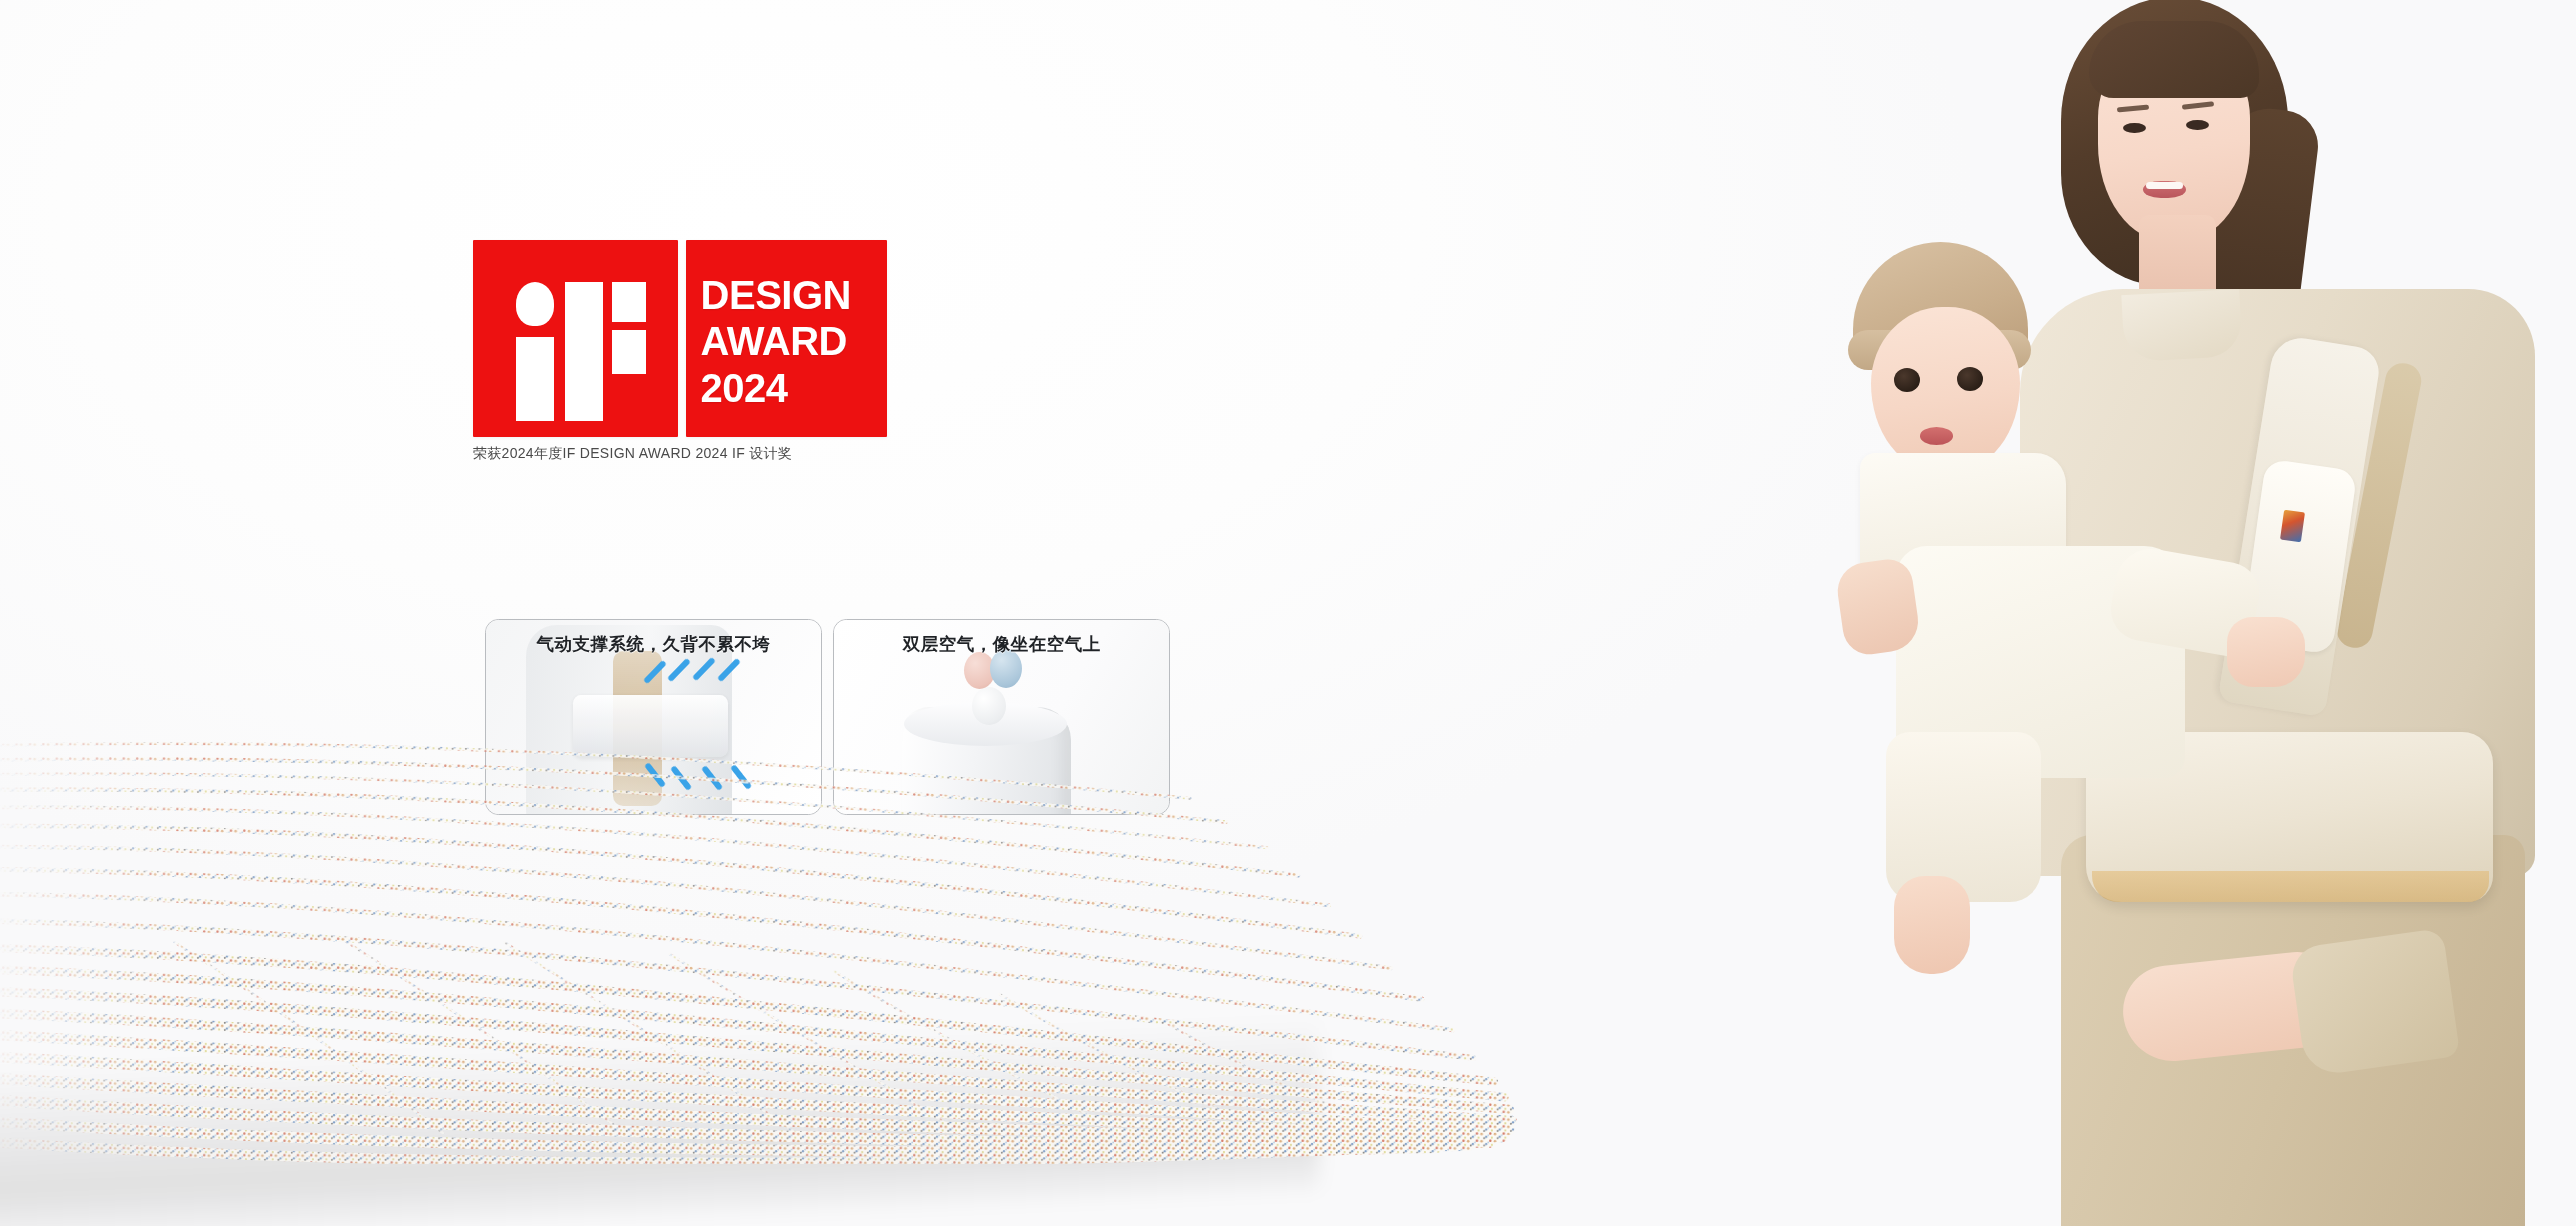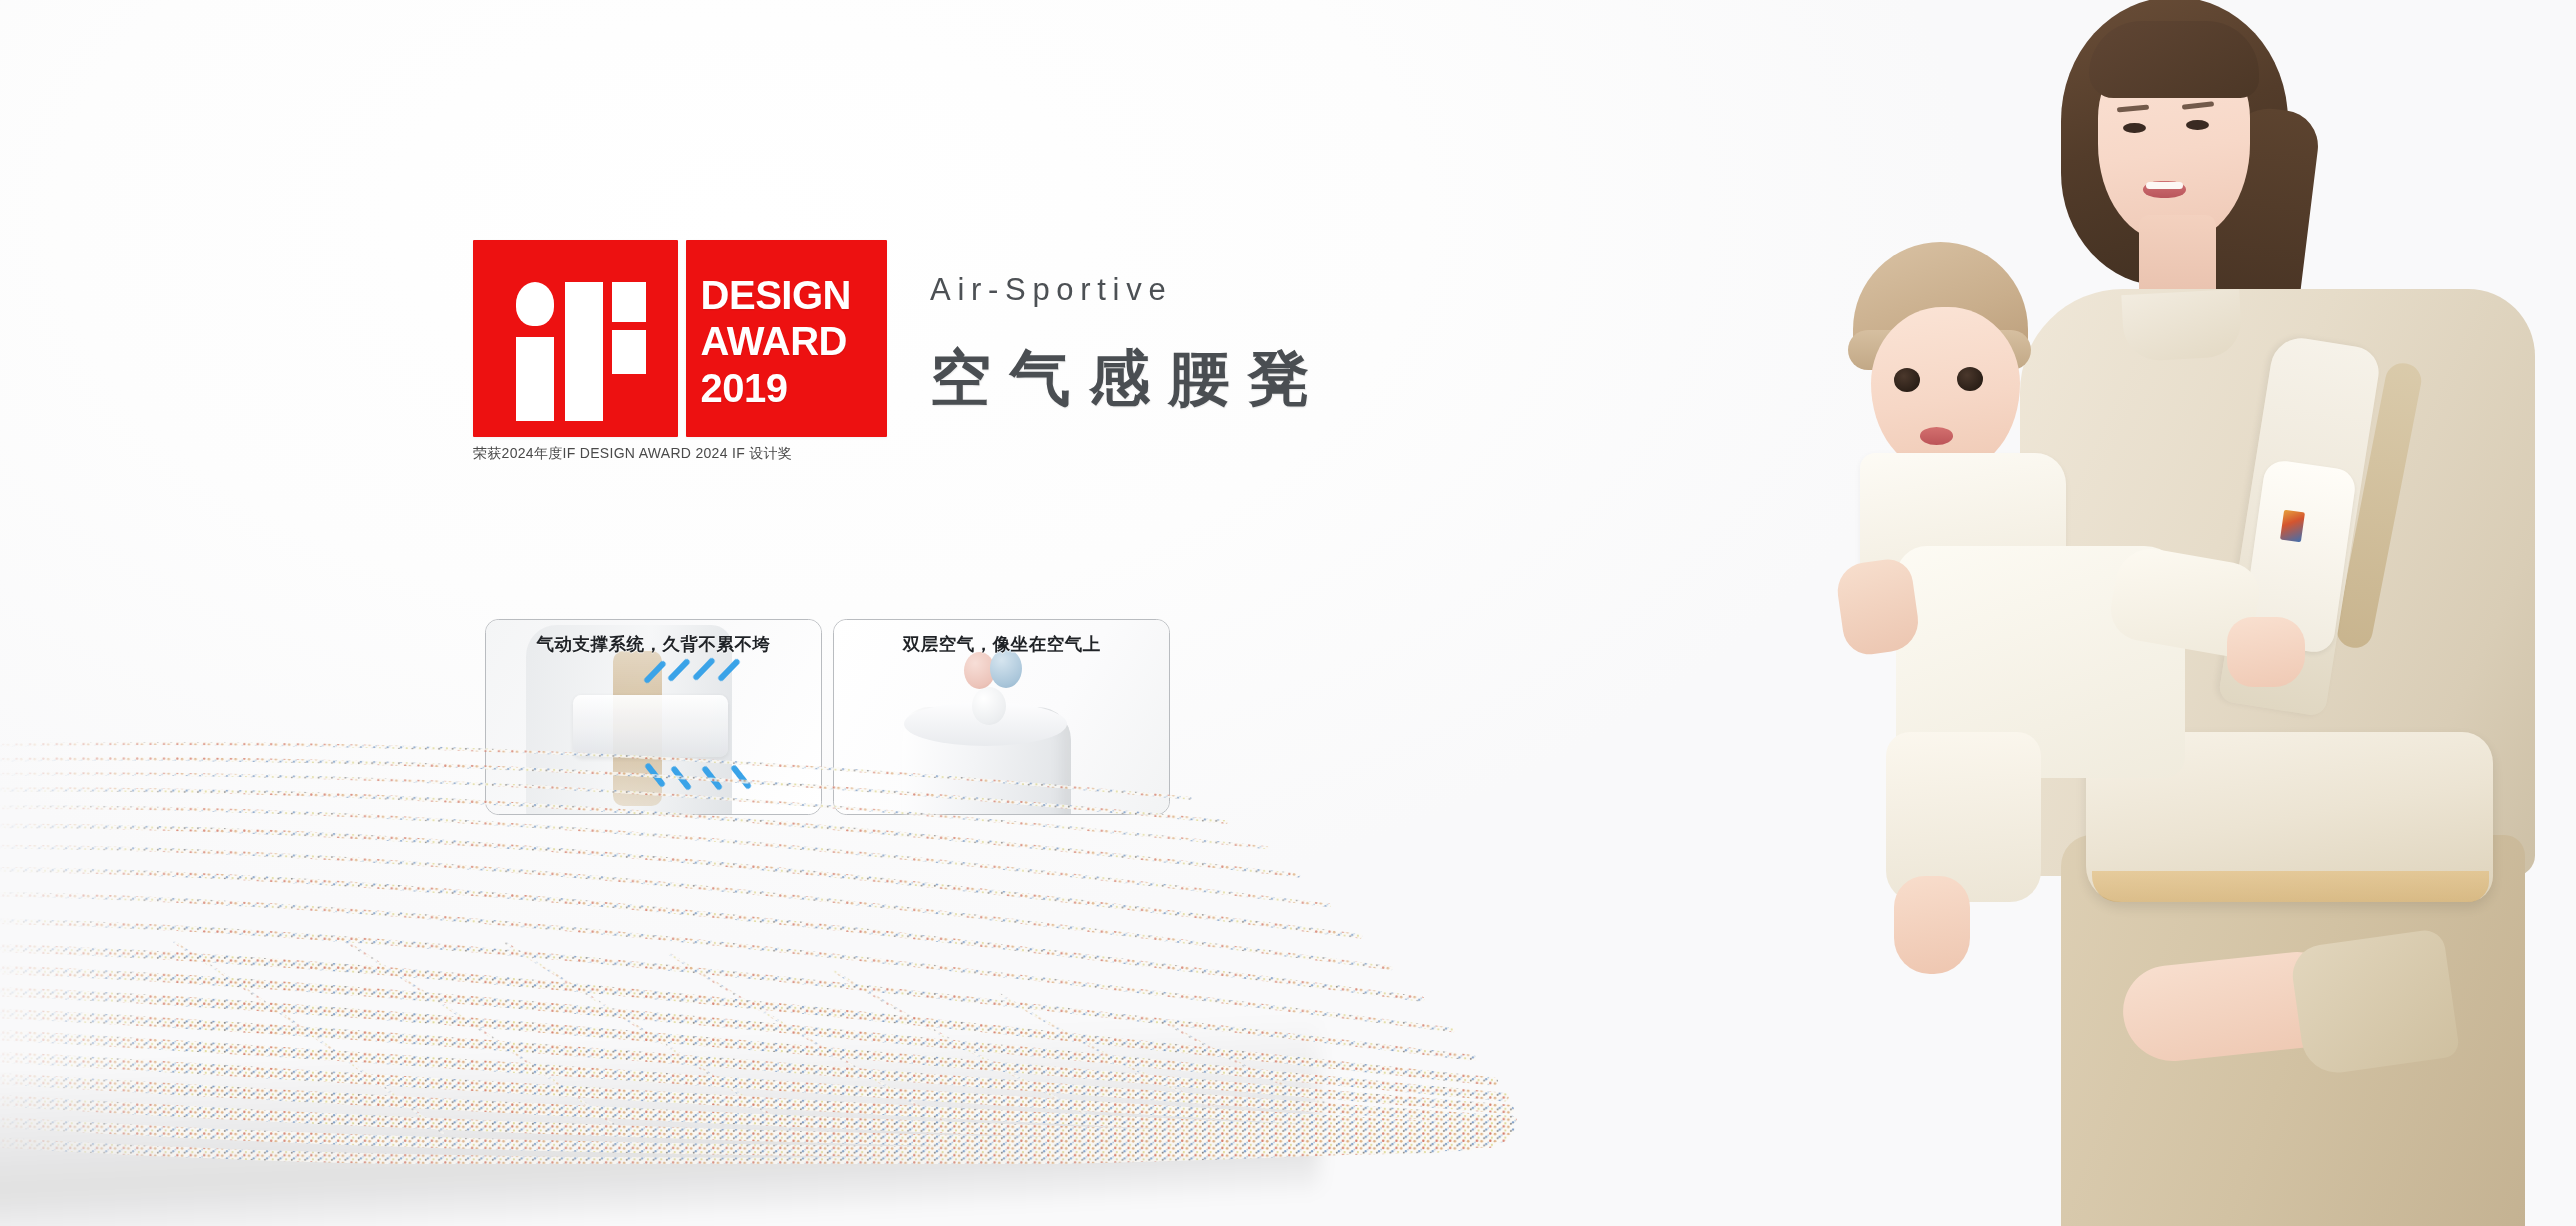--- a/index.html
+++ b/index.html
@@ -488,32 +488,28 @@
         <span class="g-istem"></span>
         <span class="g-fstem"></span>
         <span class="g-fbar-top"></span>
         <span class="g-fbar-mid"></span>
       </div>
 
       <div class="if-text">
         <div class="if-text-inner">
           <div>DESIGN</div>
           <div>AWARD</div>
-          <div>2019</div>
+          <div>2024</div>
         </div>
       </div>
 
     </div>
     <div class="award-caption">荣获2024年度IF DESIGN AWARD 2024 IF 设计奖</div>
   </div>
 
-  <div class="headline">
-    <div class="en">Air-Sportive</div>
-    <div class="cn">空气感腰凳</div>
-  </div>
 
   <div class="cards">
 
 
     <div class="card">
       <div class="art">
         <div class="c3-bg"></div>
         <div class="c3-torso"></div>
         <div class="c3-spine"></div>
         <div class="c3-belt"></div>

